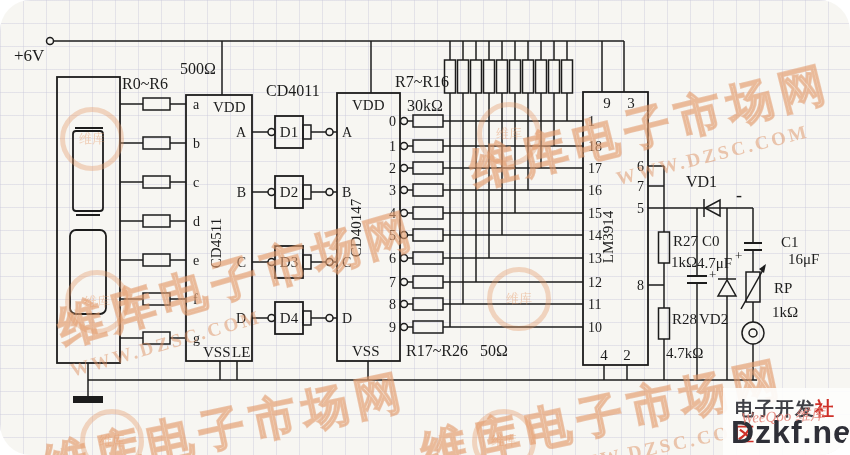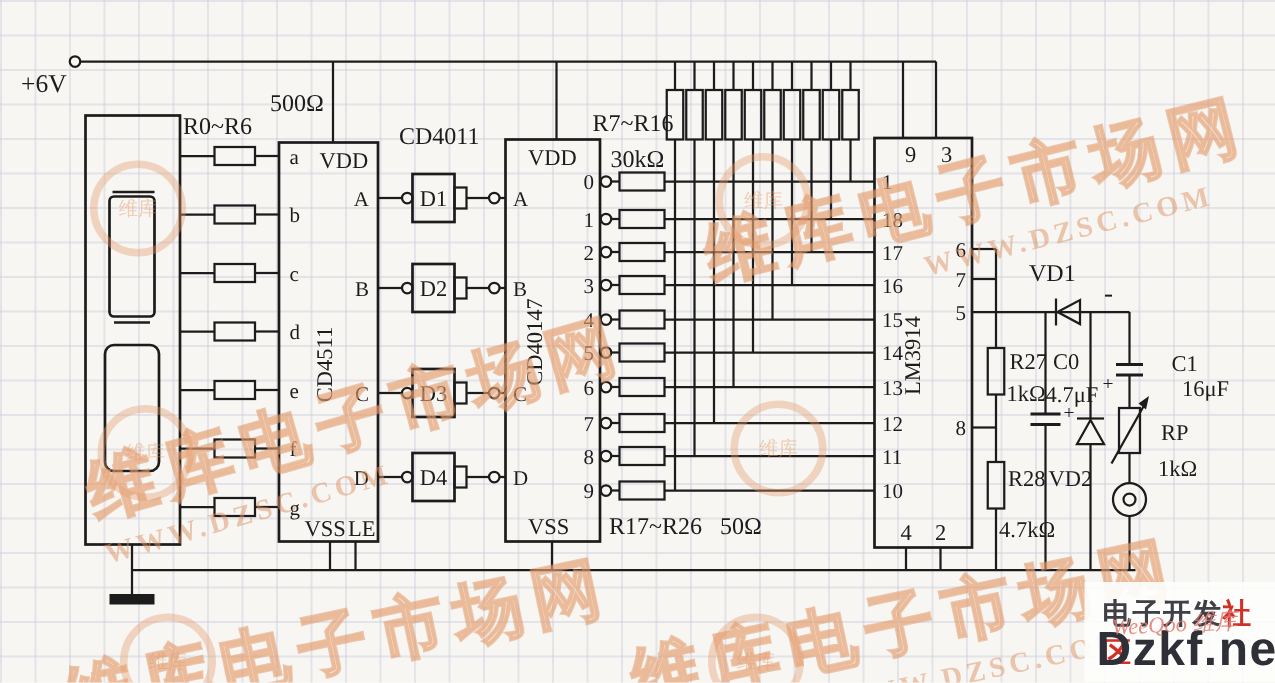--- a/index.html
+++ b/index.html
@@ -4,20 +4,21 @@
 <style>
   html,body{margin:0;padding:0;}
   #canvas{
     position:relative;width:850px;height:455px;overflow:hidden;
     background-color:#f7f6f2;
     background-image:
       linear-gradient(rgba(203,203,220,.45) 1px, transparent 1px),
       linear-gradient(90deg, rgba(203,203,220,.45) 1px, transparent 1px);
     background-size:23px 23px;
     font-family:"Liberation Serif","DejaVu Serif",serif;
+    border-radius:31px;
   }
   svg.circuit{position:absolute;left:0;top:0;z-index:1;}
   svg.circuit text{fill:#1c1c1c;}
   .wm{position:absolute;z-index:2;pointer-events:none;white-space:nowrap;
       font-family:"Liberation Serif","DejaVu Serif",serif;}
   .wm-cn{font-size:46px;font-weight:bold;letter-spacing:7px;
       color:rgba(238,182,142,.34);-webkit-text-stroke:1.5px rgba(224,148,100,.5);}
   .wm-en{font-size:19px;font-weight:bold;letter-spacing:3px;color:rgba(222,146,100,.5);}
   .stamp{position:absolute;z-index:2;width:54px;height:54px;border:5px solid rgba(230,156,106,.38);
       border-radius:50%;display:flex;align-items:center;justify-content:center;

